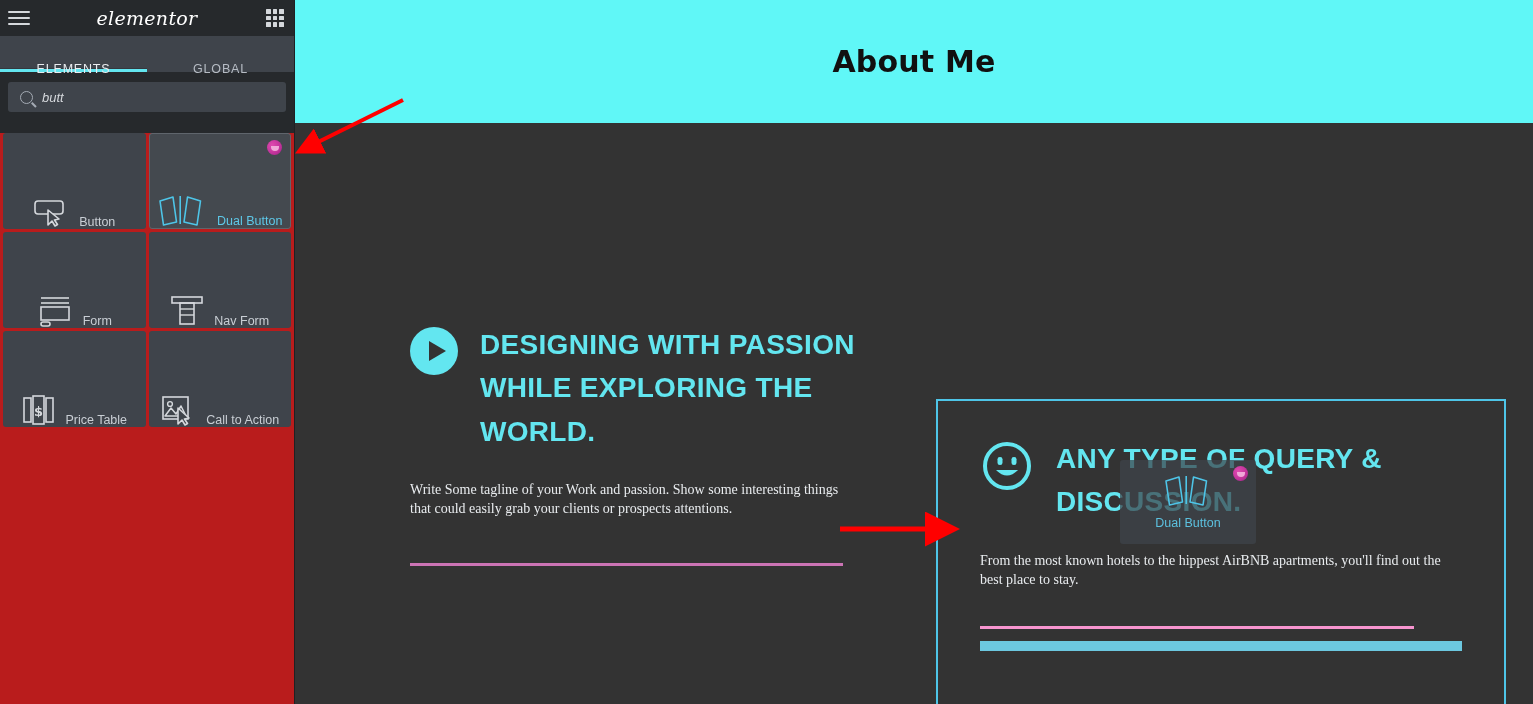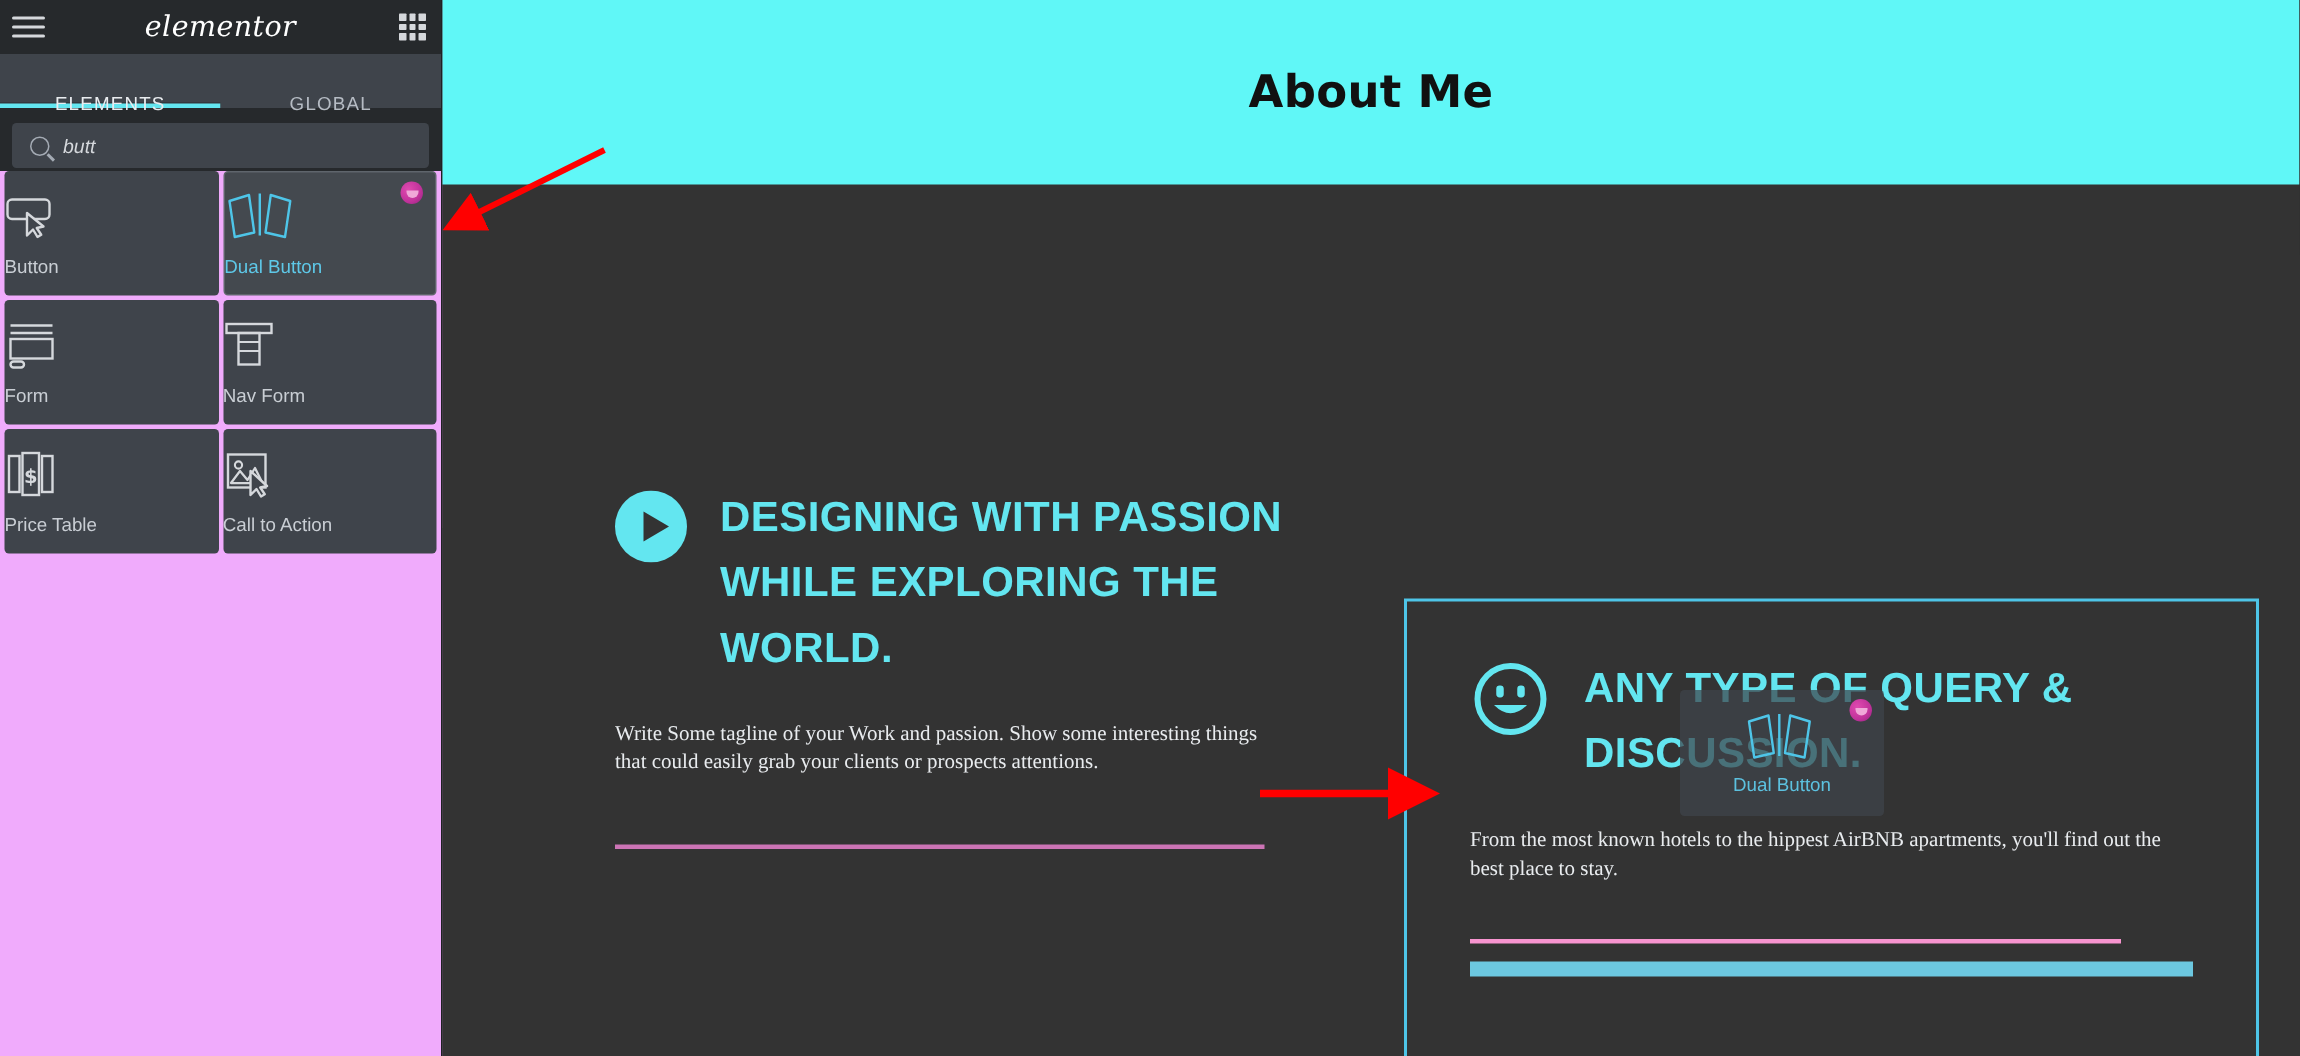--- a/index.html
+++ b/index.html
@@ -8,21 +8,21 @@
     background: #333333;
     font-family: "Liberation Sans", sans-serif;
     overflow: hidden;
   }
   #root { position: relative; width: 1533px; height: 704px; }
 
   
   .panel {
     position: absolute; left: 0; top: 0;
     width: 295px; height: 704px;
-    background: #f0abfc;
+    background: #b91c1c;
     border-right: 1px solid #1f2124;
   }
   .panel-header {
     position: relative;
     height: 36px; background: #26292c;
     display: flex; align-items: center; justify-content: center;
   }
   .hamburger {
     position: absolute; left: 8px; top: 8px;
     width: 22px; height: 20px;
@@ -48,21 +48,21 @@
   .tabs { display: flex; height: 36px; background: #3f444b; }
   .tab {
     flex: 1; display: flex; align-items: center; justify-content: center;
     font-size: 12.5px; letter-spacing: 0.8px; color: #b6bcc4;
     cursor: pointer; background: #3f444b;
     border-bottom: 3px solid transparent;
     margin-top: 32px;
   }
   .tab.active { color: #e9ecef; background: #34383e; border-bottom-color: #63e6f0; }
 
-  .search-wrap { padding: 10px 8px 2px 8px; background: #26292c; }
+  .search-wrap { padding: 10px 8px 21px 8px; background: #26292c; }
   .search-box {
     position: relative;
     height: 30px; background: #3f444b; border-radius: 3px;
     display: flex; align-items: center;
   }
   .search-icon {
     width: 13px; height: 13px; margin-left: 12px; margin-right: 9px;
     border: 1.5px solid #a4abb4; border-radius: 50%;
     position: relative; flex: none;
   }
@@ -77,22 +77,22 @@
     font-family: "Liberation Sans", sans-serif;
     width: 200px;
   }
 
   .widget-grid {
     display: grid; grid-template-columns: 1fr 1fr;
     gap: 3px; padding: 0 3px;
   }
   .widget {
     position: relative;
-    height: 83px; background: #3f444b; border-radius: 3px;
-    display: flex; flex-direction: column; align-items: flex-start; justify-content: center;
+    height: 96px; background: #3f444b; border-radius: 3px;
+    display: flex; flex-direction: row; align-items: flex-end; justify-content: center;
     gap: 10px; cursor: grab;
   }
   .widget-label { font-size: 12.5px; color: #c9ced4; }
   .widget.selected { background: #44494f; border: 1px solid #5f656c; }
   .widget.selected .widget-label { color: #5ec8e8; }
   .widget-icon { height: 34px; display: flex; align-items: center; justify-content: center; }
   .widget-icon svg { display: block; }
   .pro-badge {
     position: absolute; top: 6px; right: 8px;
     width: 15px; height: 15px; border-radius: 50%;

